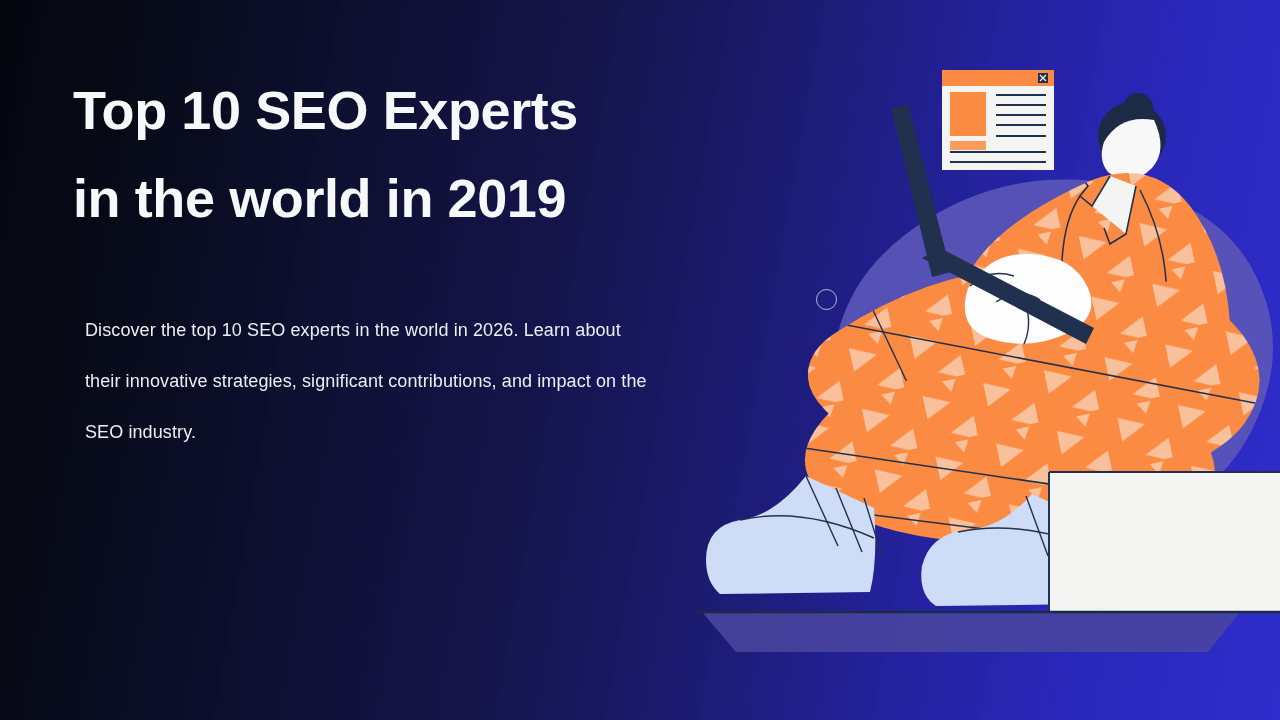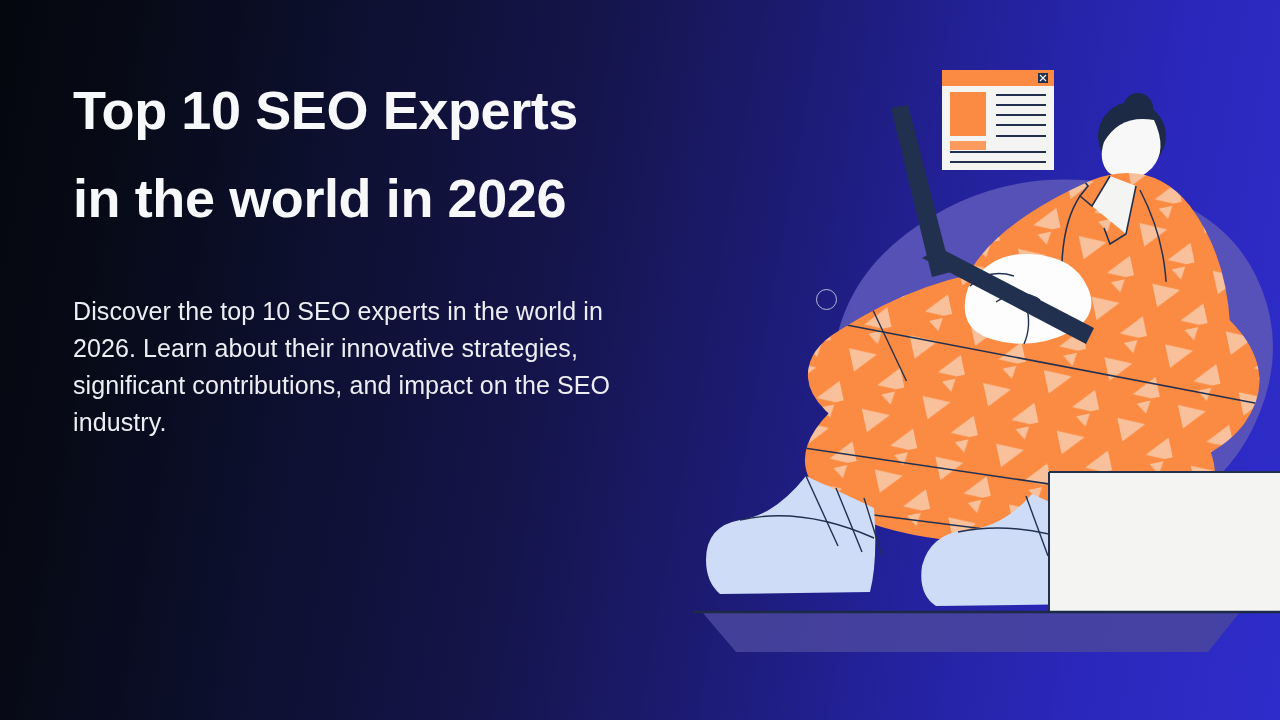--- a/index.html
+++ b/index.html
@@ -37,26 +37,26 @@
   .headline {
     margin: 0;
     color: #f7f8fa;
     font-size: 54px;
     font-weight: 700;
     line-height: 88px;
     letter-spacing: -0.4px;
     white-space: pre-line;
   }
   .subcopy {
-    margin: 0;
+    margin: 12px;
     padding-top: 51px;
     color: #edeef3;
-    font-size: 25px;
+    font-size: 18px;
     font-weight: 400;
-    line-height: 37px;
+    line-height: 51px;
     width: 570px;
     letter-spacing: 0.1px;
   }
 
   
   .art {
     position: absolute;
     left: 640px;
     top: 0;
     width: 640px;
@@ -195,17 +195,17 @@
       </g>
 
       <line x1="54" y1="612" x2="640" y2="612" stroke="#1d2a46" stroke-width="2.6"></line>
     </svg>
   </div>
 
   <div class="deco-circle"></div>
 
   <div class="text-col">
     <h1 class="headline">Top 10 SEO Experts
-in the world in 2026</h1>
+in the world in 2019</h1>
     <p class="subcopy">Discover the top 10 SEO experts in the world in 2026. Learn about their innovative strategies, significant contributions, and impact on the SEO industry.</p>
   </div>
 
 </div>
 
 </body></html>

